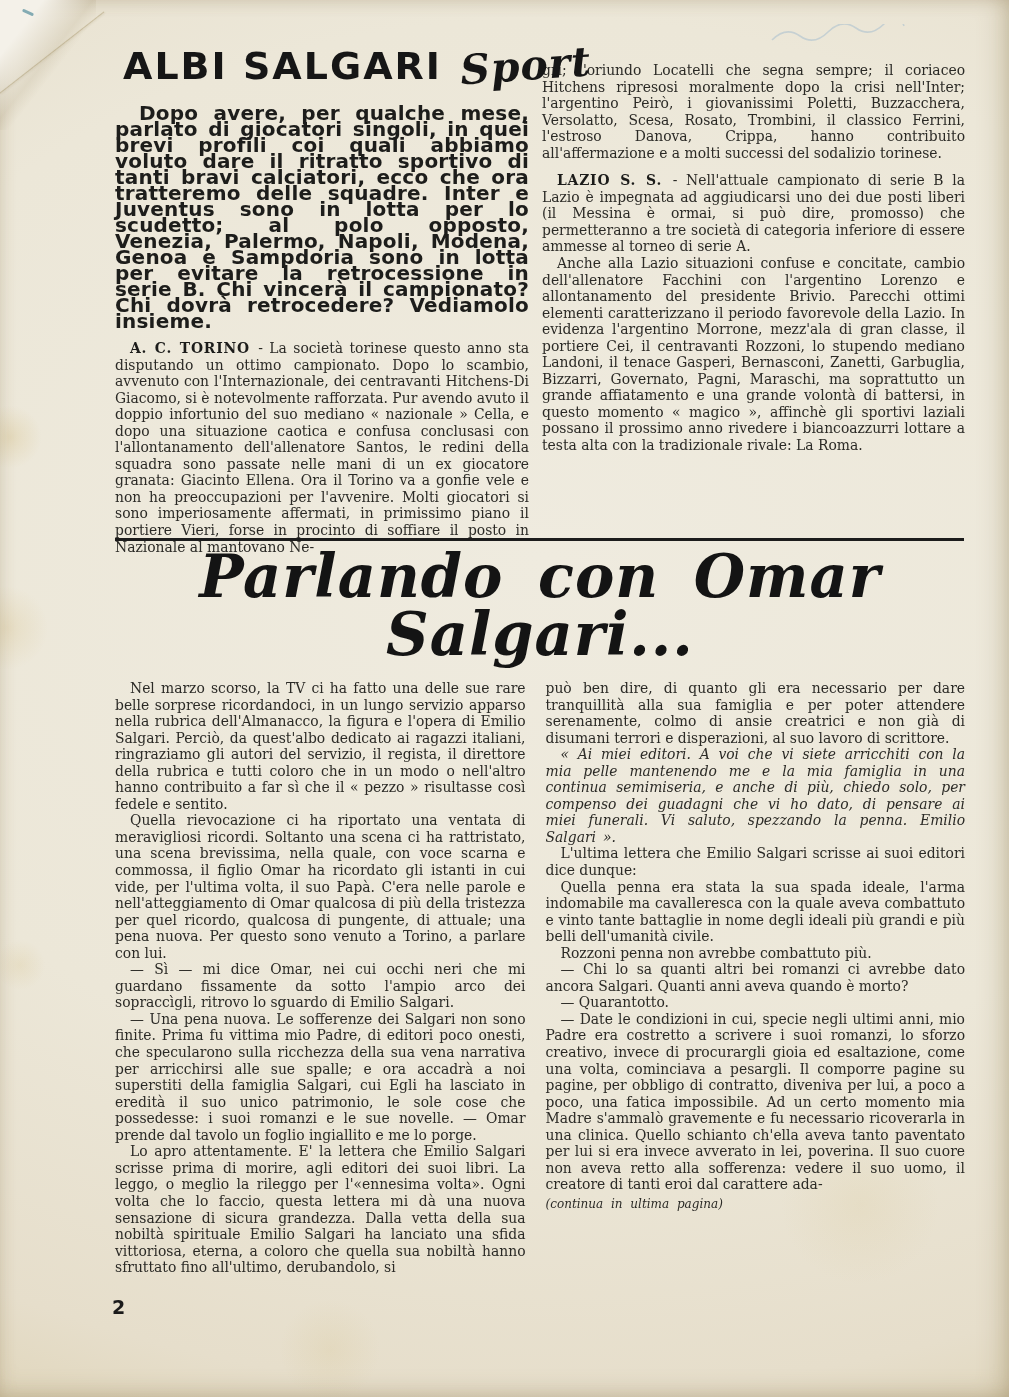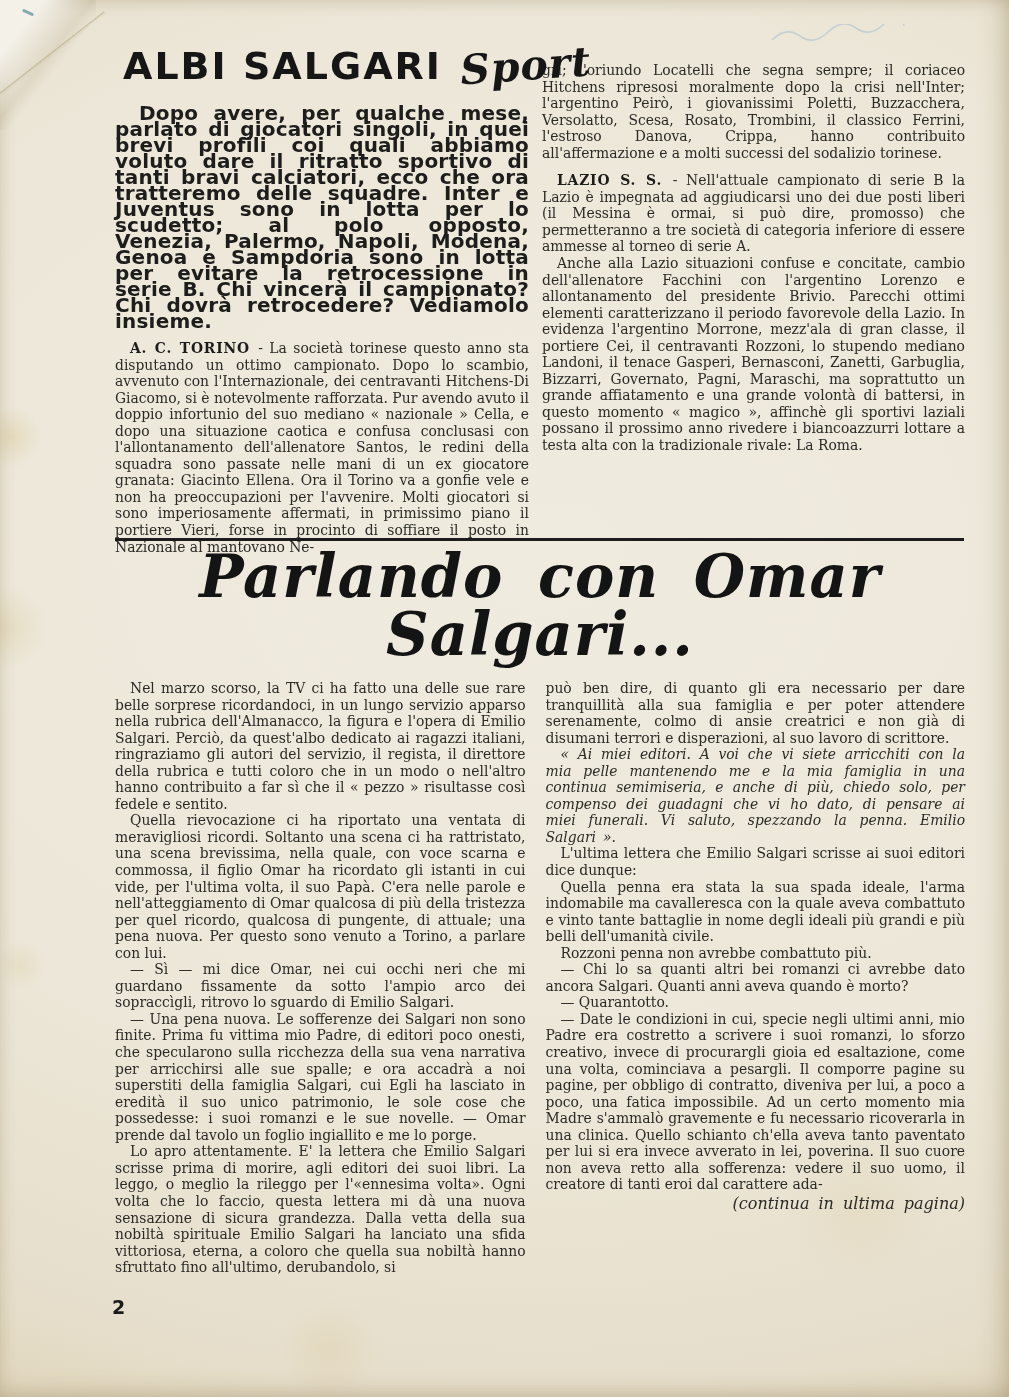--- a/index.html
+++ b/index.html
@@ -58,21 +58,21 @@
   .paras{font-size:13.9px;line-height:16.55px;color:#2b2a26;}
   .para{margin:0;text-indent:15px;text-align:justify;}
   .para.no-indent{text-indent:0;}
   .para.gap-above{margin-top:11px;}
   .para.bold-intro{
     font-family:"DejaVu Sans",sans-serif;font-weight:700;
     font-size:20px;line-height:16px;word-spacing:2.5px;
     text-indent:24px;letter-spacing:.2px;color:#1d1d1b;
   }
   .para.italic{font-style:italic;word-spacing:2.5px;}
-  .para.continua{font-style:italic;text-align:right;text-indent:0;font-size:16px;margin-top:3px;word-spacing:4px;}
+  .para.continua{font-style:italic;text-align:left;text-indent:0;font-size:12px;margin-top:3px;word-spacing:4px;}
   .lead{font-weight:700;letter-spacing:.8px;color:#1c1c1a;padding-right:2px;}
 
   
   .divider{
     position:absolute;top:538px;left:115px;width:849px;height:3px;
     background:#1c1c1c;border:0;margin:0;
   }
 
   
   .interview{position:absolute;top:548px;left:115px;width:850px;}

